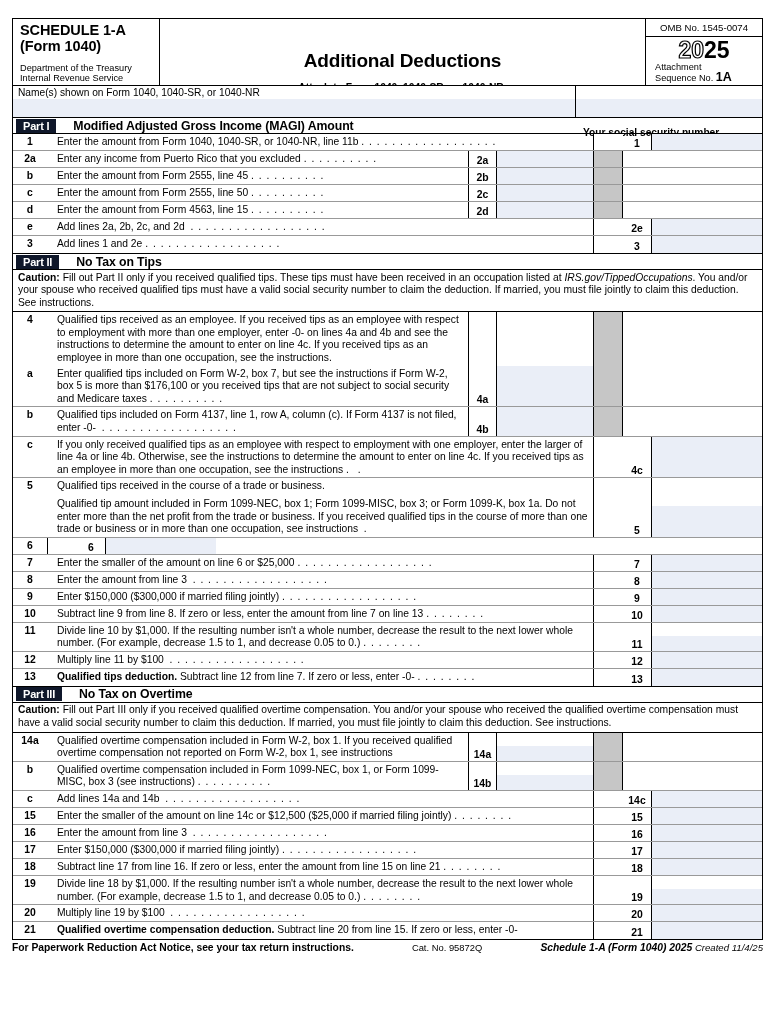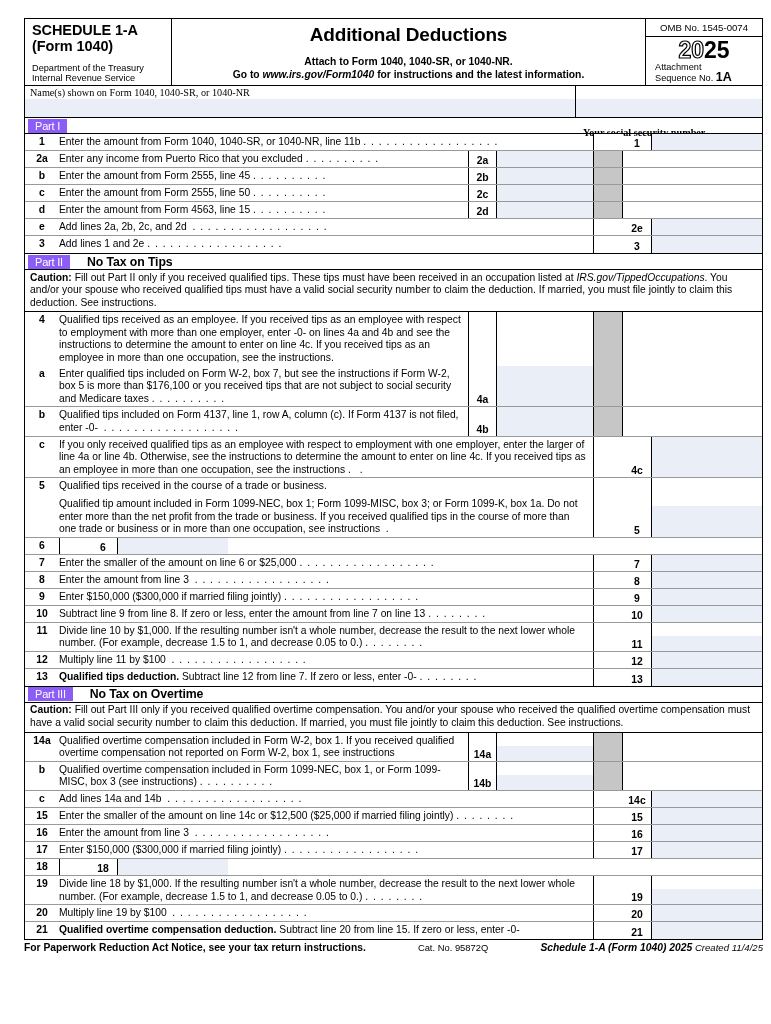--- a/index.html
+++ b/index.html
@@ -9,21 +9,21 @@
     font-family: "Liberation Sans", sans-serif;
     color: #000000;
     -webkit-font-smoothing: none;
   }
   body { padding: 0; }
 
   .form {
     width: 771px;
     height: 1024px;
     position: relative;
-    padding: 18px 8px 0 24px;
+    padding: 18px 8px 0 12px;
   }
 
   
   .hdr {
     display: flex;
     border: 1.6px solid #000;
     border-bottom: none;
     height: 67px;
   }
   .hdr-left {
@@ -46,20 +46,21 @@
   .hdr-mid {
     flex: 1 1 auto;
     text-align: center;
     padding-top: 5px;
     border-right: 1.6px solid #000;
   }
   .main-title {
     font-size: 19px;
     font-weight: bold;
     letter-spacing: -0.2px;
+    margin-top: 26px;
   }
   .attach-line {
     font-size: 10.3px;
     font-weight: bold;
     margin-top: 9px;
     line-height: 13px;
   }
   .attach-line i { font-style: italic; }
   .hdr-right {
     width: 116px;
@@ -103,38 +104,38 @@
     border-right: 1.6px solid #000;
     padding: 1px 0 0 5px;
     background: linear-gradient(to bottom, #fff 0, #fff 13px, #eaeef7 13px, #eaeef7 100%);
   }
   .namerow-r {
     width: 186px;
     flex: 0 0 186px;
     padding: 1px 0 0 7px;
     background: linear-gradient(to bottom, #fff 0, #fff 13px, #eaeef7 13px, #eaeef7 100%);
   }
-  .fieldlabel { font-size: 10.2px; font-family: Liberation Serif, serif; }
+  .fieldlabel { font-size: 10.2px; }
   .fieldlabel.bold { font-weight: bold; margin-top: 40px; }
 
   
   .partbar {
     display: flex;
     align-items: center;
     border-left: 1.6px solid #000;
     border-right: 1.6px solid #000;
     border-top: 1.6px solid #000;
     height: 16px;
     padding-left: 3px;
   }
   .part-tag {
-    background: #8b5cf6;
+    background: #0f172a;
     color: #fff;
     font-size: 11px;
-    font-weight: normal;
+    font-weight: bold;
     padding: 1px 7px 1px 7px;
     line-height: 12px;
     letter-spacing: -0.2px;
   }
   .part-name {
     font-size: 12.3px;
     font-weight: bold;
     margin-left: 17px;
     letter-spacing: -0.1px;
   }
@@ -173,20 +174,21 @@
     font-size: 10.4px;
     font-weight: bold;
     padding-top: 2px;
   }
   .c-txt {
     flex: 1 1 auto;
     font-size: 10.3px;
     line-height: 12.6px;
     padding: 2px 4px 1px 0;
     position: relative;
+    margin-left: 10px;
   }
   .c-txt b { font-weight: bold; }
   .leaders { letter-spacing: 1.0px; }
 
   
   .c-inner {
     width: 125px;
     flex: 0 0 125px;
     display: flex;
     border-left: 1.4px solid #000;
@@ -299,20 +301,21 @@
     <div class="namerow-l">
       <div class="fieldlabel">Name(s) shown on Form 1040, 1040-SR, or 1040-NR</div>
     </div>
     <div class="namerow-r">
       <div class="fieldlabel bold">Your social security number</div>
     </div>
   </div>
 
   <div class="partbar">
     <span class="part-tag">Part I</span>
+    <span class="part-name">Modified Adjusted Gross Income (MAGI) Amount</span>
   </div>
 
   <div class="tbl">
 
     <div class="row">
       <div class="c-num">1</div>
       <div class="c-txt"><span>Enter the amount from Form 1040, 1040-SR, or 1040-NR, line 11b</span> <span class="leaders">.  .  .  .  .  .  .  .  .  .  .  .  .  .  .  .  .  .</span></div>
       <div class="c-gray clear"></div>
       <div class="c-main">
         <div class="mbox-lbl">1</div>
@@ -619,20 +622,21 @@
       <div class="c-txt"><span>Enter $150,000 ($300,000 if married filing jointly)</span> <span class="leaders">.  .  .  .  .  .  .  .  .  .  .  .  .  .  .  .  .  .</span></div>
       <div class="c-gray clear"></div>
       <div class="c-main">
         <div class="mbox-lbl">17</div>
         <div class="mbox-amt"></div>
       </div>
     </div>
 
     <div class="row">
       <div class="c-num">18</div>
+      <div class="c-txt"><span>Subtract line 17 from line 16. If zero or less, enter the amount from line 15 on line 21</span> <span class="leaders">.  .  .  .  .  .  .  .</span></div>
       <div class="c-gray clear"></div>
       <div class="c-main">
         <div class="mbox-lbl">18</div>
         <div class="mbox-amt"></div>
       </div>
     </div>
 
     <div class="row">
       <div class="c-num">19</div>
       <div class="c-txt"><span>Divide line 18 by $1,000. If the resulting number isn't a whole number, decrease the result to the next lower whole number. (For example, decrease 1.5 to 1, and decrease 0.05 to 0.)</span> <span class="leaders">.  .  .  .  .  .  .  .</span></div>

